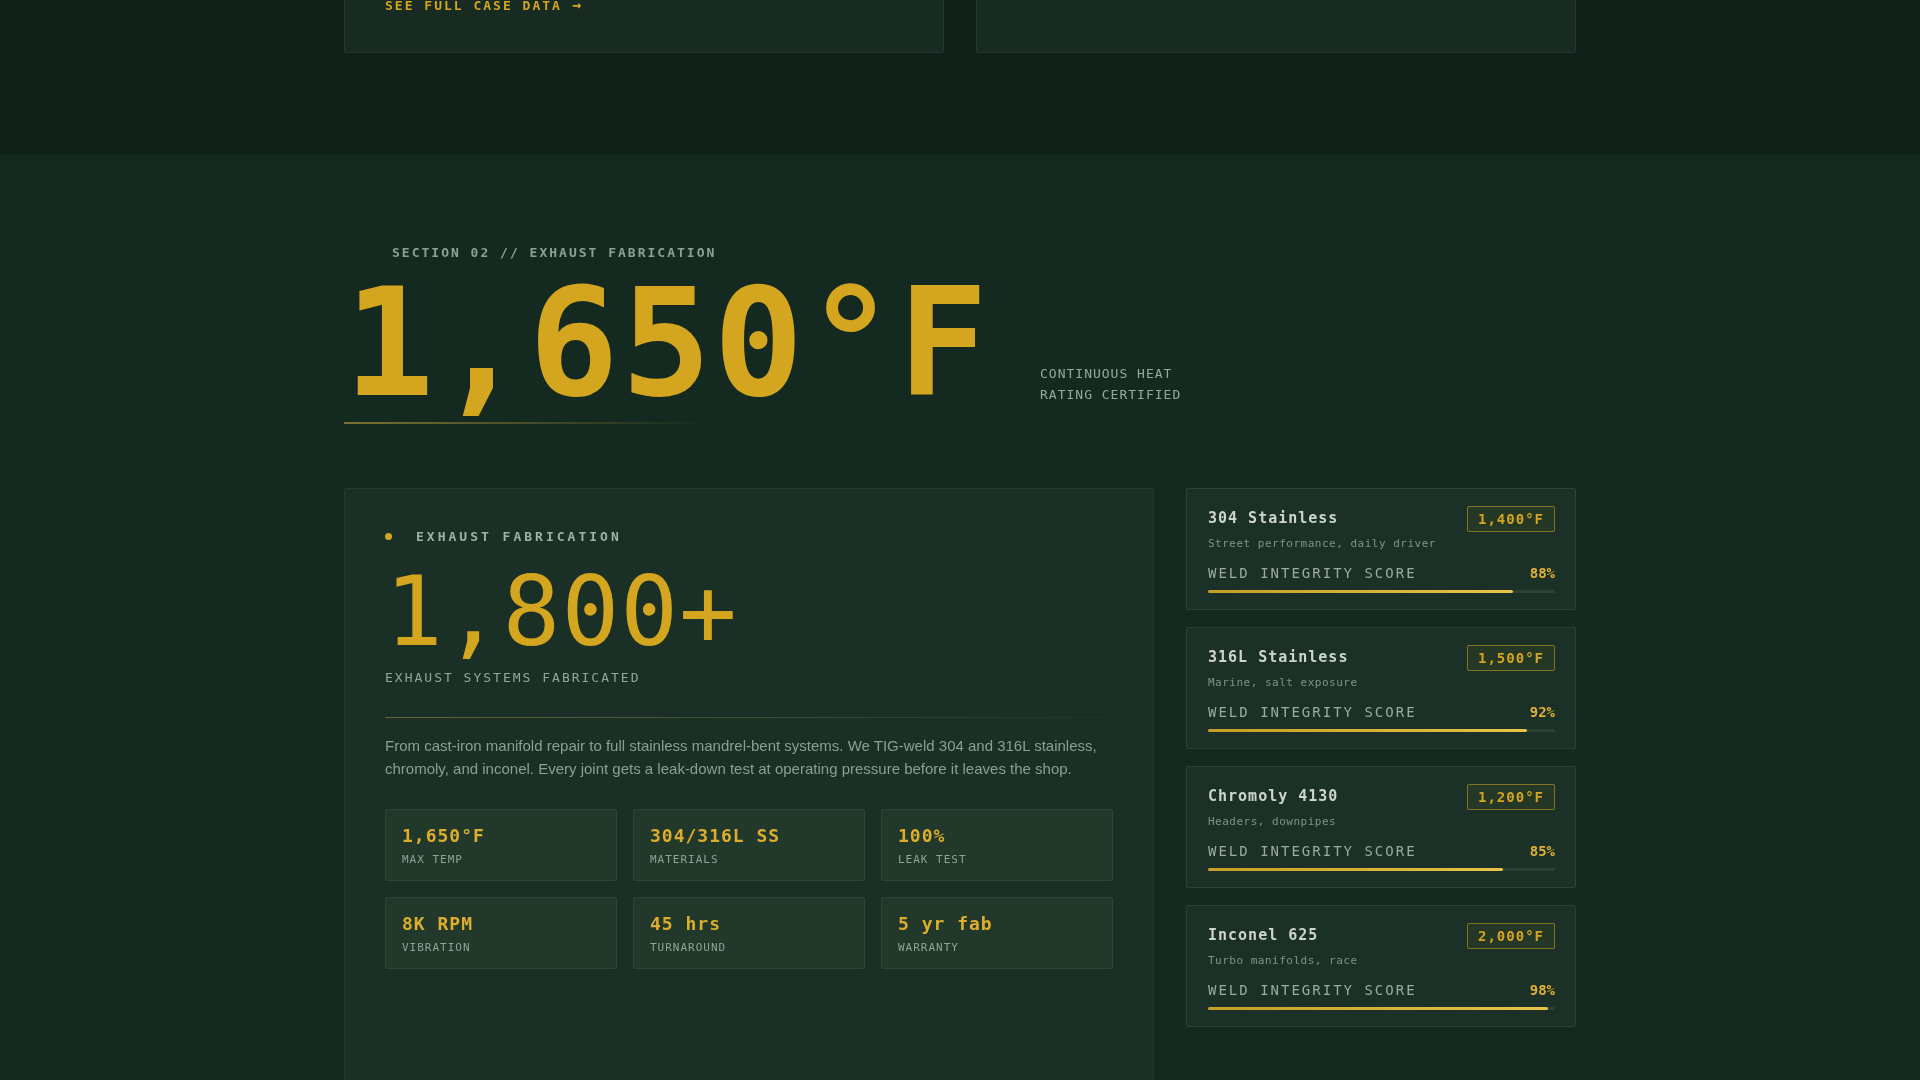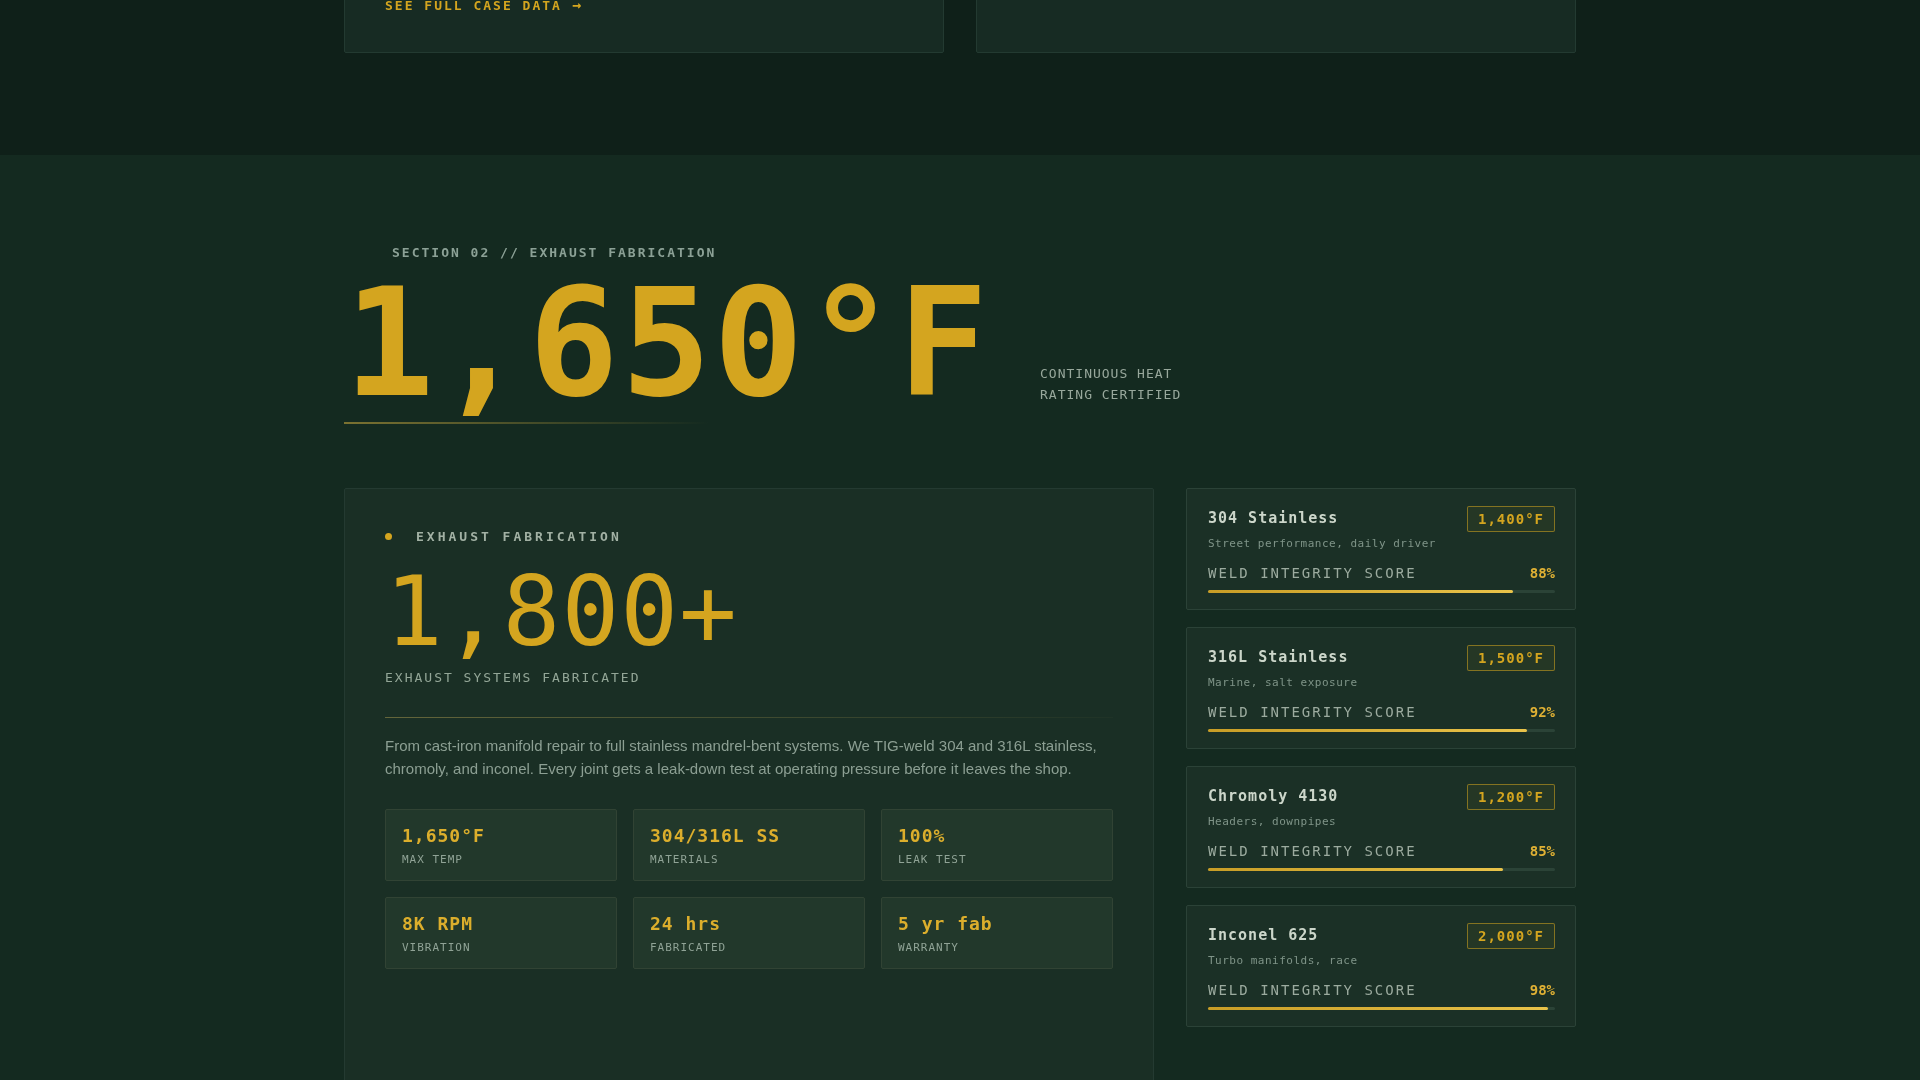--- a/index.html
+++ b/index.html
@@ -119,22 +119,22 @@
           </div>
           <div class="stat-tile">
             <div class="value">100%</div>
             <div class="label">LEAK TEST</div>
           </div>
           <div class="stat-tile">
             <div class="value">8K RPM</div>
             <div class="label">VIBRATION</div>
           </div>
           <div class="stat-tile">
-            <div class="value">24 hrs</div>
-            <div class="label">FABRICATED</div>
+            <div class="value">45 hrs</div>
+            <div class="label">TURNAROUND</div>
           </div>
           <div class="stat-tile">
             <div class="value">5 yr fab</div>
             <div class="label">WARRANTY</div>
           </div>
         </div>
       </div>
 
       <div class="sidebar">
 

